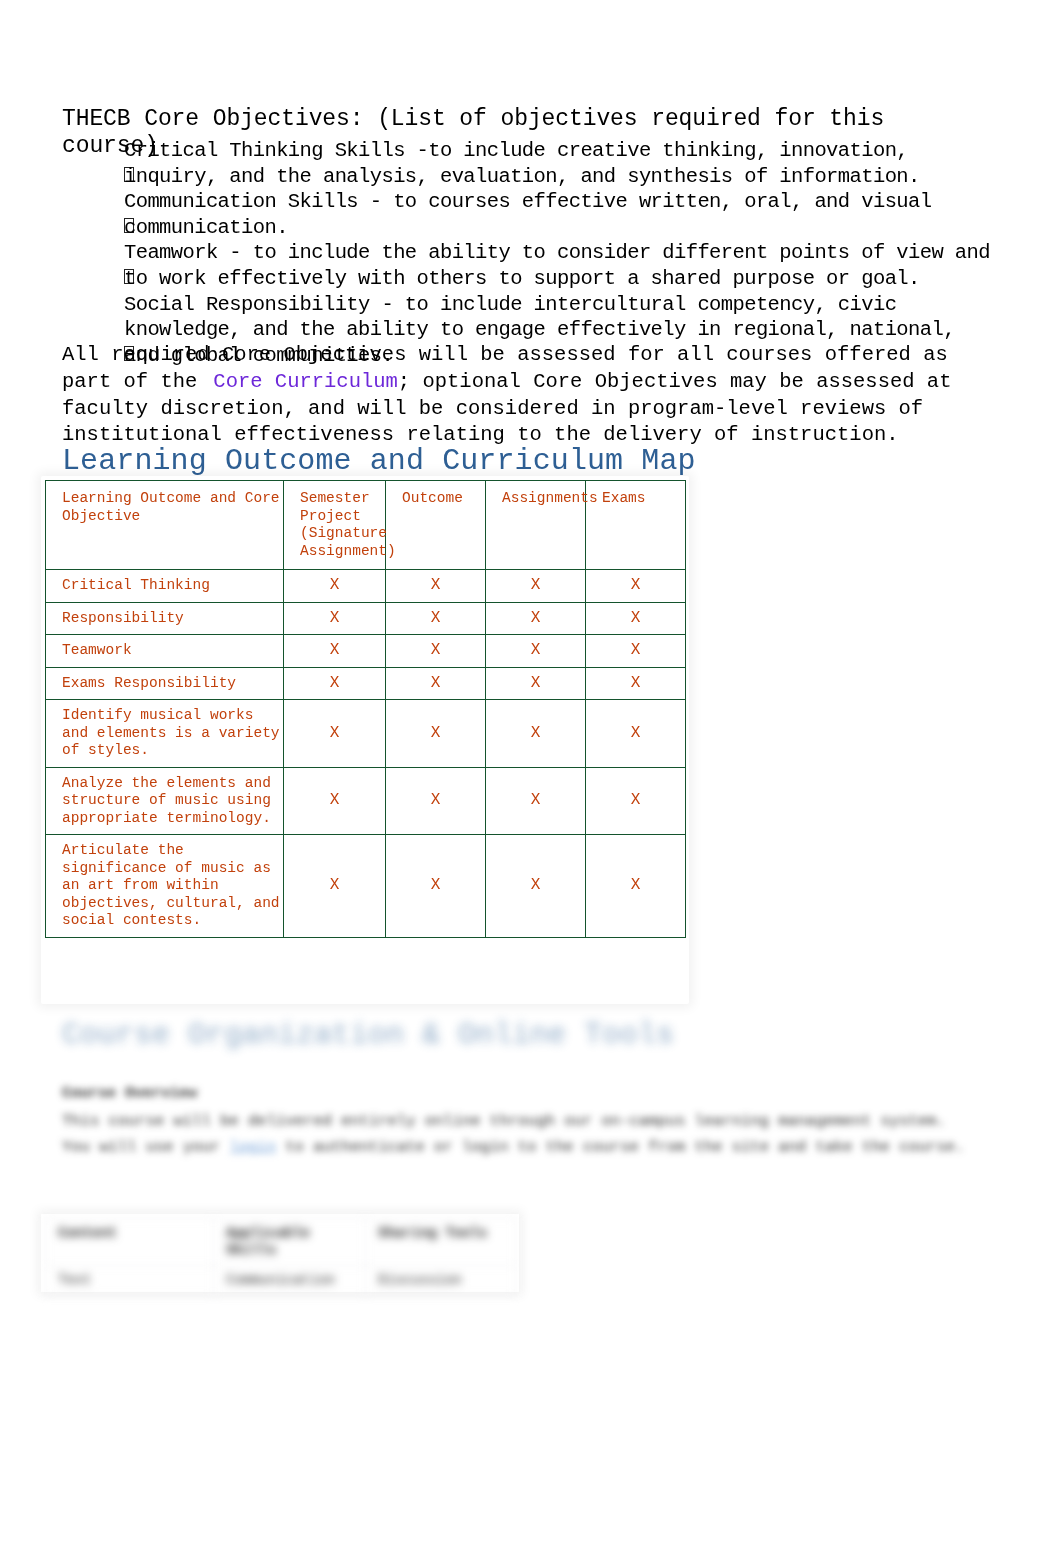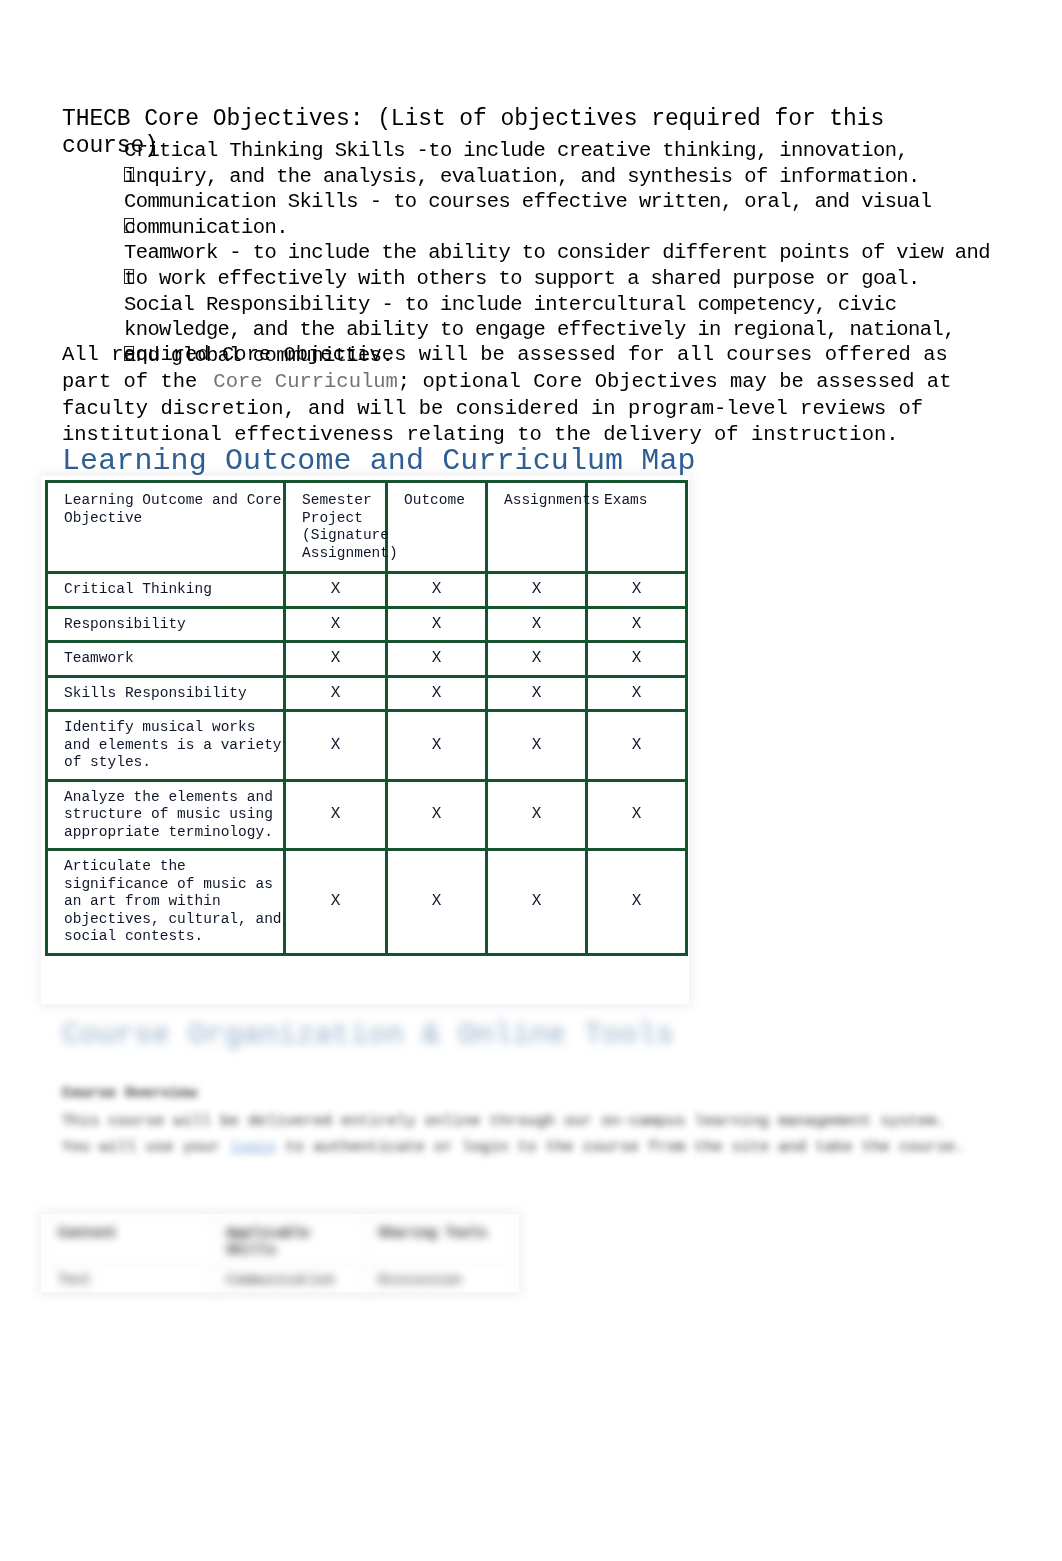--- a/index.html
+++ b/index.html
@@ -74,21 +74,21 @@
   .body-para {
     position: absolute;
     left: 62px;
     top: 342px;
     width: 925px;
     font-size: 20.5px;
     line-height: 26.8px;
     text-align: left;
   }
   .link {
-    color: #737373;
+    color: #6d28d9;
     text-decoration: none;
     text-align: center;
   }
   .link-gap { display:inline-block; width: 16px; }
 
   
   .section-heading {
     position: absolute;
     left: 62px;
     top: 444px;
@@ -105,26 +105,26 @@
     top: 480px;
     width: 640px;
   }
   table.map {
     border-collapse: collapse;
     width: 640px;
     table-layout: fixed;
     background: #ffffff;
   }
   table.map td {
-    border: 3px solid #14532d;
+    border: 1px solid #14532d;
     vertical-align: middle;
     font-size: 14.5px;
     line-height: 17.5px;
     padding: 7px 0 7px 16px;
-    color: #0f172a;
+    color: #c2410c;
   }
   table.map td.mark {
     text-align: center;
     padding: 7px 0;
     font-size: 16px;
   }
   table.map tr.hdr td {
     vertical-align: top;
     padding-top: 9px;
     padding-bottom: 9px;
@@ -292,21 +292,21 @@
 
         <tr>
           <td>Teamwork</td>
           <td class="mark">X</td>
           <td class="mark">X</td>
           <td class="mark">X</td>
           <td class="mark">X</td>
         </tr>
 
         <tr>
-          <td>Skills Responsibility</td>
+          <td>Exams Responsibility</td>
           <td class="mark">X</td>
           <td class="mark">X</td>
           <td class="mark">X</td>
           <td class="mark">X</td>
         </tr>
 
         <tr>
           <td>Identify musical works and elements is a variety of styles.</td>
           <td class="mark">X</td>
           <td class="mark">X</td>

